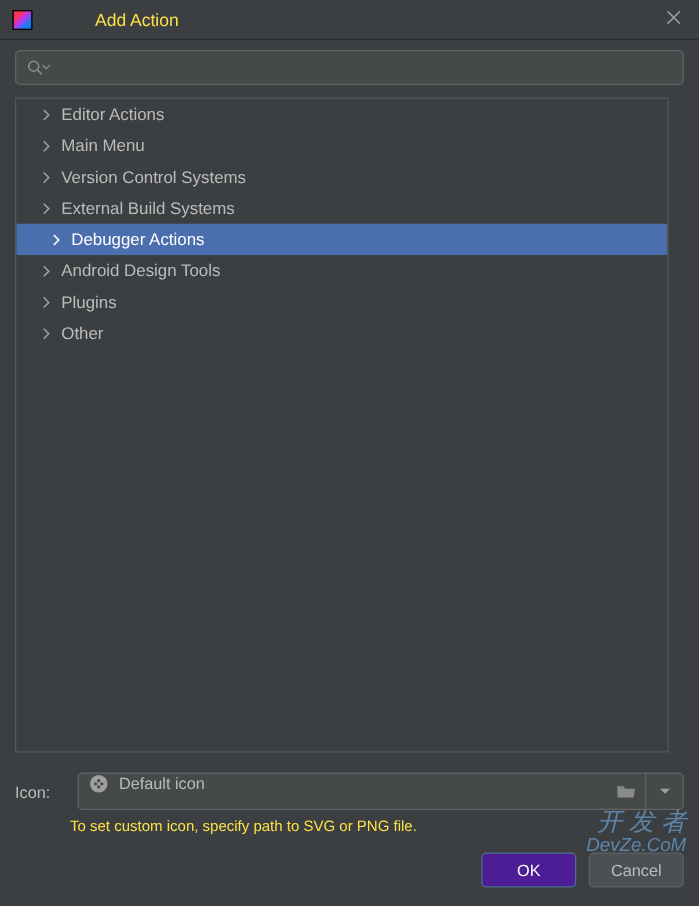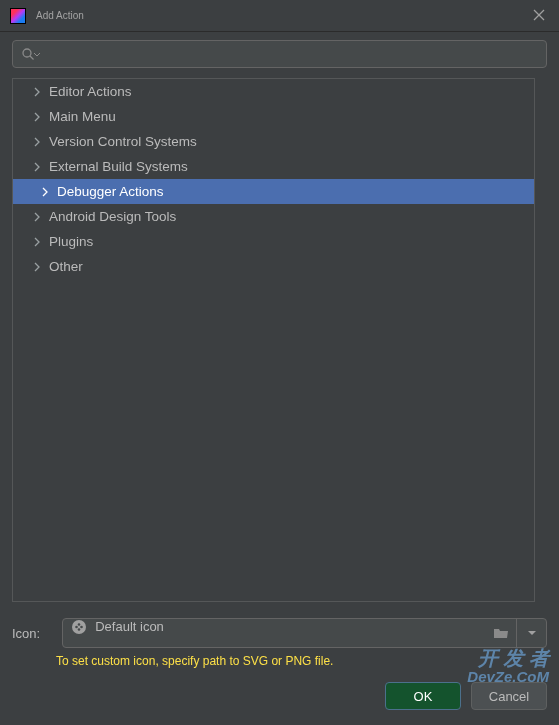--- a/index.html
+++ b/index.html
@@ -27,23 +27,24 @@
       border-bottom: 1px solid #2b2b2b;
     }
     .app-icon {
       width: 16px;
       height: 16px;
       background: linear-gradient(135deg, #fe315d 25%, #b53bf7 50%, #1a7cf2 75%);
       border: 1px solid #000;
       margin-right: 10px;
     }
     .title {
-      color: #a3a3a3;
-      font-size: 10px;
+      color: #fde047;
+      font-size: 14px;
       flex: 1;
+      margin-left: 40px;
     }
     .close-btn {
       color: #a0a0a0;
       font-size: 16px;
       cursor: pointer;
       padding: 2px 4px;
     }
     .search-row {
       padding: 8px 12px 6px 12px;
     }
@@ -164,31 +165,31 @@
       min-width: 76px;
       border-radius: 4px;
       font-size: 13px;
       cursor: pointer;
       border: 1px solid #5e6060;
       background: #4c5052;
       color: #bbbbbb;
       padding: 0 16px;
     }
     .btn.primary {
-      background: #14532d;
+      background: #4c1d95;
       border: 1px solid #4c708c;
       color: #ffffff;
     }
     .watermark {
       position: absolute;
       right: 10px;
       bottom: 40px;
       color: rgba(120, 190, 255, 0.55);
       font-size: 20px;
-      font-weight: 700;
+      font-weight: 400;
       pointer-events: none;
       text-align: right;
       line-height: 1.1;
       font-style: italic;
     }
     .watermark .line2 {
       font-size: 15px;
     }
   </style>
 </head>

